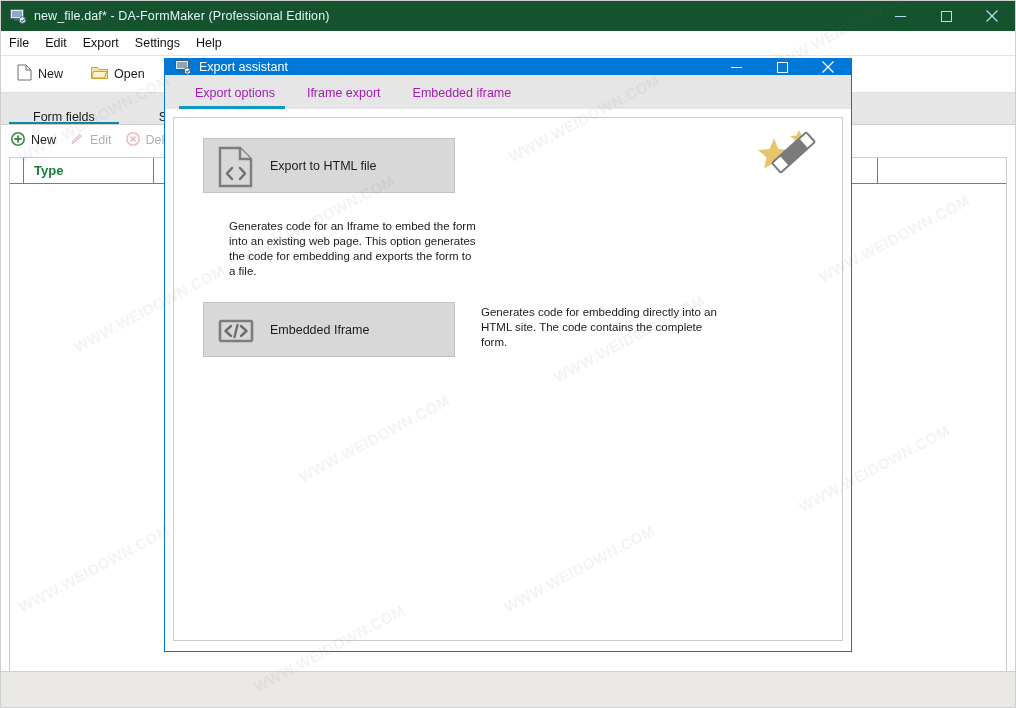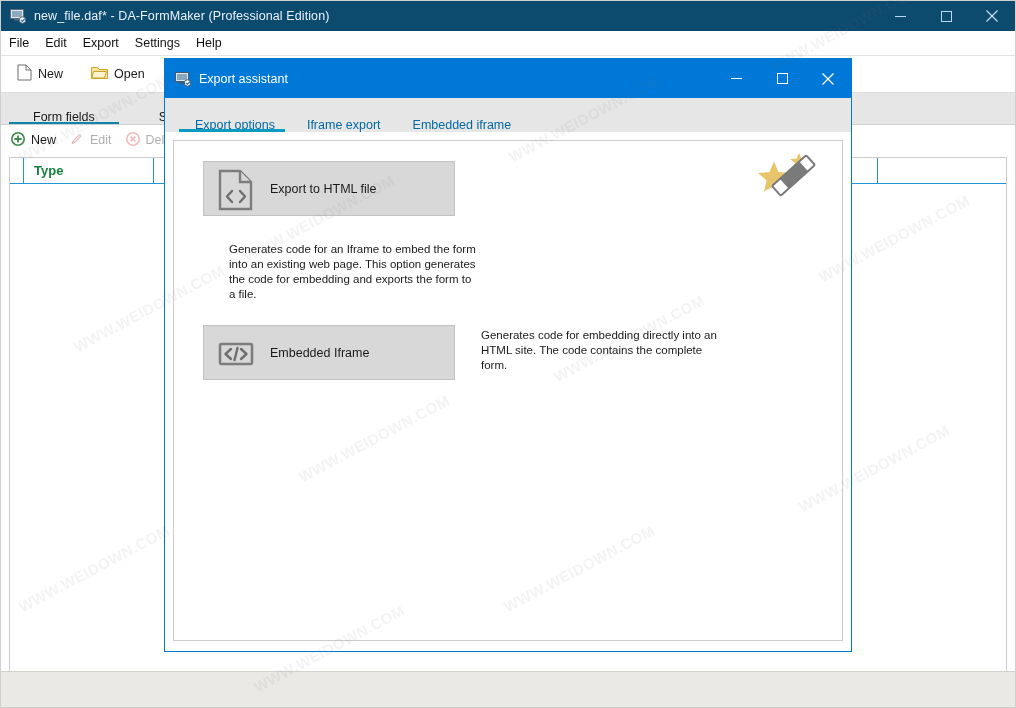--- a/index.html
+++ b/index.html
@@ -18,21 +18,21 @@
     width: 1016px; height: 708px;
     background: #ffffff;
     border: 1px solid #cfcfcf;
     display: flex;
     flex-direction: column;
   }
 
   
   #title-bar {
     height: 30px;
-    background: #0c4a6e;
+    background: #14532d;
     display: flex;
     align-items: center;
     flex: 0 0 auto;
     position: relative;
   }
   #title-bar .tb-icon {
     width: 16px; height: 16px;
     margin-left: 9px; margin-right: 8px;
     position: relative;
     flex: 0 0 auto;
@@ -175,21 +175,21 @@
     left: 164px; top: 58px;
     width: 688px; height: 594px;
     background: #ffffff;
     border: 1px solid #0078d7;
     box-shadow: 0 0 0 0 rgba(0,0,0,0);
     display: flex;
     flex-direction: column;
     z-index: 30;
   }
   #dlg-title {
-    height: 39px;
+    height: 16px;
     background: #0078d7;
     display: flex;
     align-items: center;
     flex: 0 0 auto;
   }
   #dlg-title .dt-icon {
     width: 16px; height: 16px;
     margin-left: 10px; margin-right: 8px;
     position: relative;
     flex: 0 0 auto;
@@ -203,24 +203,24 @@
 
   #dlg-tabs {
     height: 34px;
     background: #e6e6e6;
     display: flex;
     align-items: stretch;
     flex: 0 0 auto;
     padding-left: 14px;
   }
   #dlg-tabs .dtab {
-    display: flex; align-items: flex-end;
-    padding: 0 16px;
-    font-size: 12.5px;
-    color: #0369a1;
+    display: flex; align-items: flex-start;
+    padding: 11px 16px;
+    font-size: 12.5px;
+    color: #a21caf;
     position: relative;
     white-space: nowrap;
   }
   #dlg-tabs .dtab.active::after {
     content: "";
     position: absolute;
     left: 0; right: 6px; bottom: 0;
     height: 3px;
     background: #0b9bc0;
   }

